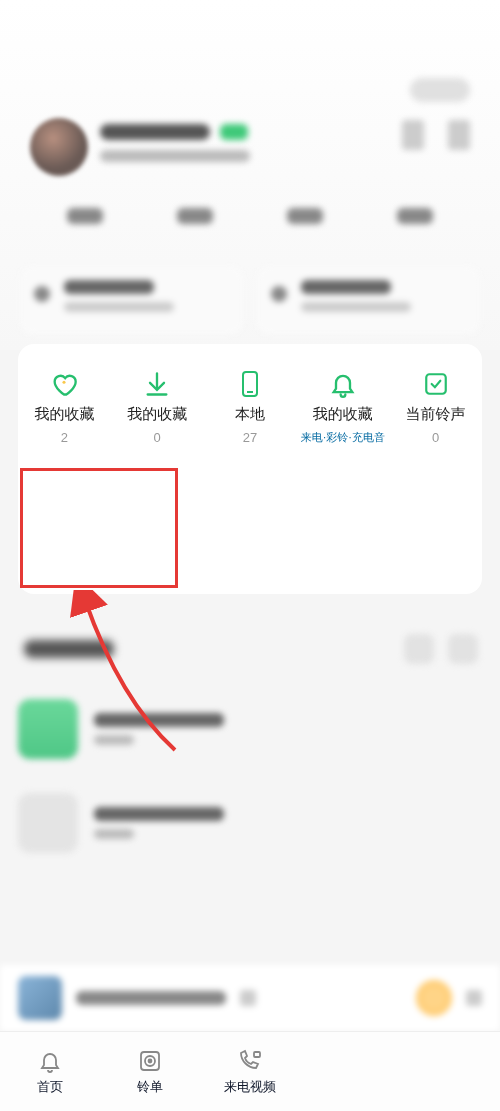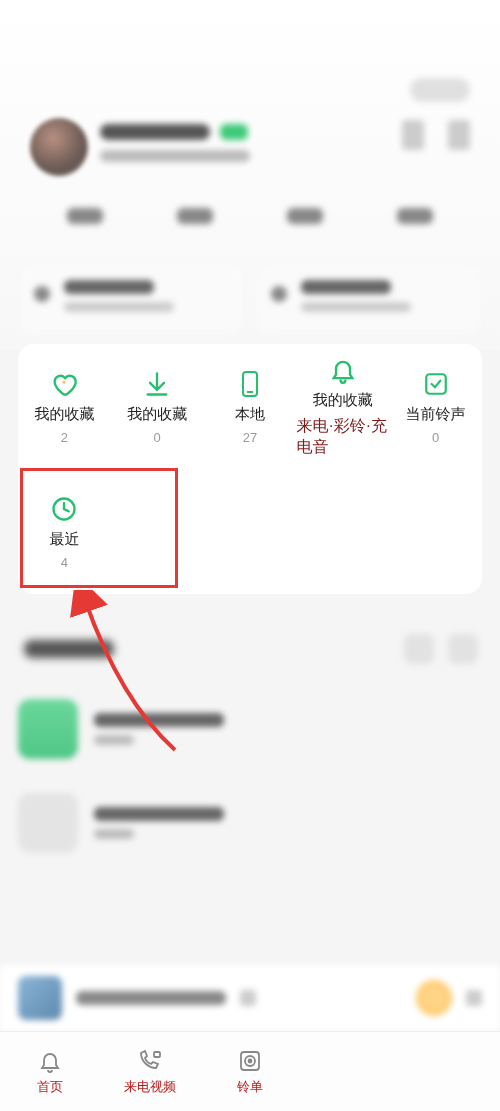--- a/index.html
+++ b/index.html
@@ -133,21 +133,21 @@
       align-items: center;
       justify-content: center;
       gap: 6px;
     }
     .cell .icon-wrap{
       width:30px; height:30px;
       display:flex; align-items:center; justify-content:center;
     }
     .cell .title { font-size: 15px; color: #222; }
     .cell .count { font-size: 13px; color: #999; }
-    .cell .sub-label { font-size: 16px; color: #7f1d1d; }
+    .cell .sub-label { font-size: 11px; color: #0369a1; }
     .highlight-box{
       position:absolute;
       top:468px; left:20px;
       width:158px; height:120px;
       border:3px solid #e53935;
       z-index:20;
       pointer-events:none;
     }
     .arrow-svg{
       position:absolute;
@@ -244,21 +244,21 @@
       display:flex;
       justify-content:space-around;
       align-items:center;
       z-index:15;
     }
     .tab-item{
       display:flex;
       flex-direction:column;
       align-items:center;
       gap:4px;
-      color:#b91c1c;
+      color:#0f172a;
       font-size:13px;
       flex:1;
     }
     .tab-item.filler{flex:1;}
     .tab-icon{width:26px;height:26px;display:flex;align-items:center;justify-content:center;}
   </style>
 </head>
 <body>
 
 <div class="top-region"></div>
@@ -330,30 +330,20 @@
   </div>
   <div class="cell">
     <div class="icon-wrap">
       <svg width="26" height="26" viewBox="0 0 24 24" fill="none" stroke="#26bf6e" stroke-width="2" stroke-linecap="round">
           <rect x="3" y="3" width="18" height="18" rx="3"></rect>
           <path d="M8 12l3 3 5-6"></path>
         </svg>
     </div>
     <div class="title">当前铃声</div>
     <div class="count">0</div>
-  </div>
-  <div class="cell">
-    <div class="icon-wrap">
-      <svg width="28" height="28" viewBox="0 0 24 24" fill="none" stroke="#26bf6e" stroke-width="2" stroke-linecap="round">
-          <circle cx="12" cy="12" r="9"></circle>
-          <path d="M12 7v5l4 2"></path>
-        </svg>
-    </div>
-    <div class="title">最近</div>
-    <div class="count">4</div>
   </div>
 </div>
 
 <div class="highlight-box"></div>
 <svg class="arrow-svg" width="140" height="170">
   <defs>
     <marker id="ah" markerWidth="12" markerHeight="12" refX="3" refY="5" orient="auto">
       <path d="M0,0 L10,5 L0,10 z" fill="#e53935"></path>
     </marker>
   </defs>
@@ -397,32 +387,32 @@
     <div class="tab-icon">
       <svg width="24" height="24" viewBox="0 0 24 24" fill="none" stroke="#888" stroke-width="1.8">
           <path d="M18 16V11a6 6 0 1 0-12 0v5l-2 3h16z"></path>
           <path d="M10 21a2 2 0 0 0 4 0"></path>
         </svg>
     </div>
     <span>首页</span>
   </div>
   <div class="tab-item">
     <div class="tab-icon">
-      <svg width="26" height="24" viewBox="0 0 26 24" fill="none" stroke="#888" stroke-width="1.8" stroke-linecap="round">
-          <path d="M4 4c0 8 7 15 15 15l2-4-5-2-2 2c-3-1-5-3-6-6l2-2-2-5z"></path>
-          <rect x="17" y="3" width="6" height="5" rx="1"></rect>
-        </svg>
-    </div>
-    <span>来电视频</span>
-  </div>
-  <div class="tab-item">
-    <div class="tab-icon">
       <svg width="24" height="24" viewBox="0 0 24 24" fill="none" stroke="#888" stroke-width="1.8">
           <rect x="3" y="3" width="18" height="18" rx="3"></rect>
           <circle cx="12" cy="12" r="5"></circle>
           <circle cx="12" cy="12" r="1.5" fill="#888"></circle>
         </svg>
     </div>
     <span>铃单</span>
   </div>
+  <div class="tab-item">
+    <div class="tab-icon">
+      <svg width="26" height="24" viewBox="0 0 26 24" fill="none" stroke="#888" stroke-width="1.8" stroke-linecap="round">
+          <path d="M4 4c0 8 7 15 15 15l2-4-5-2-2 2c-3-1-5-3-6-6l2-2-2-5z"></path>
+          <rect x="17" y="3" width="6" height="5" rx="1"></rect>
+        </svg>
+    </div>
+    <span>来电视频</span>
+  </div>
   <div class="tab-item filler"></div>
   <div class="tab-item filler"></div>
 </div>
 
 </body></html>

